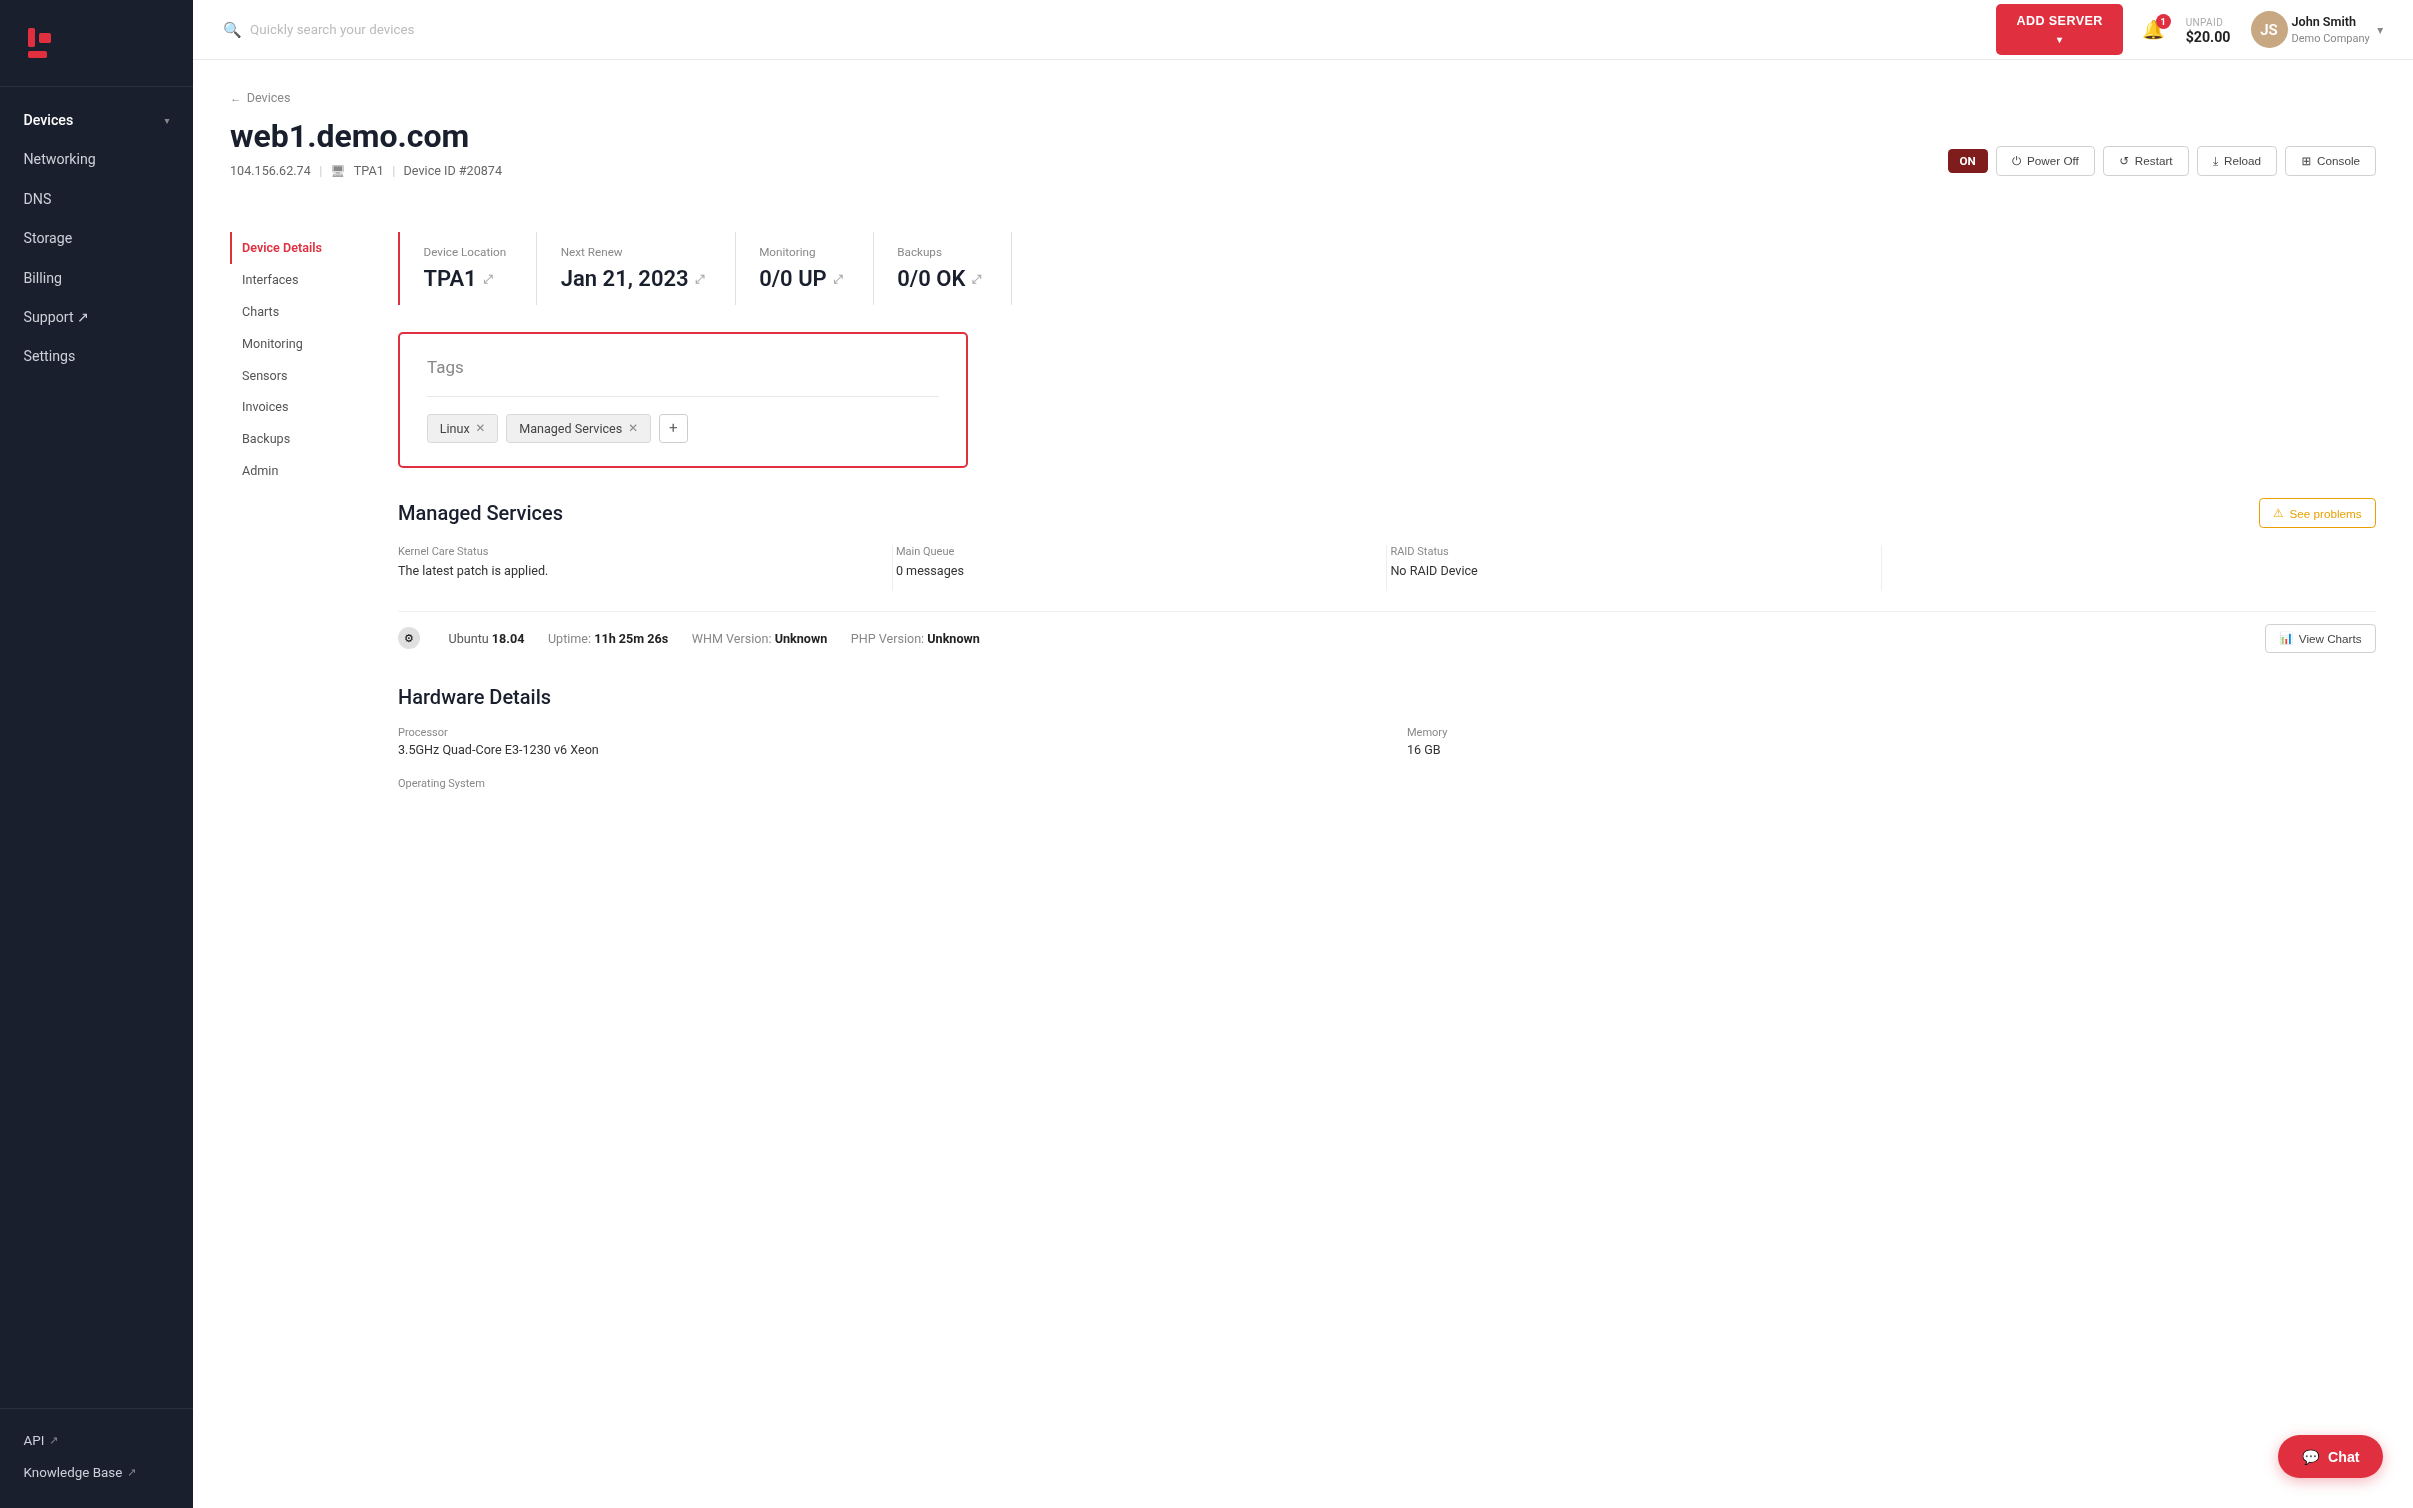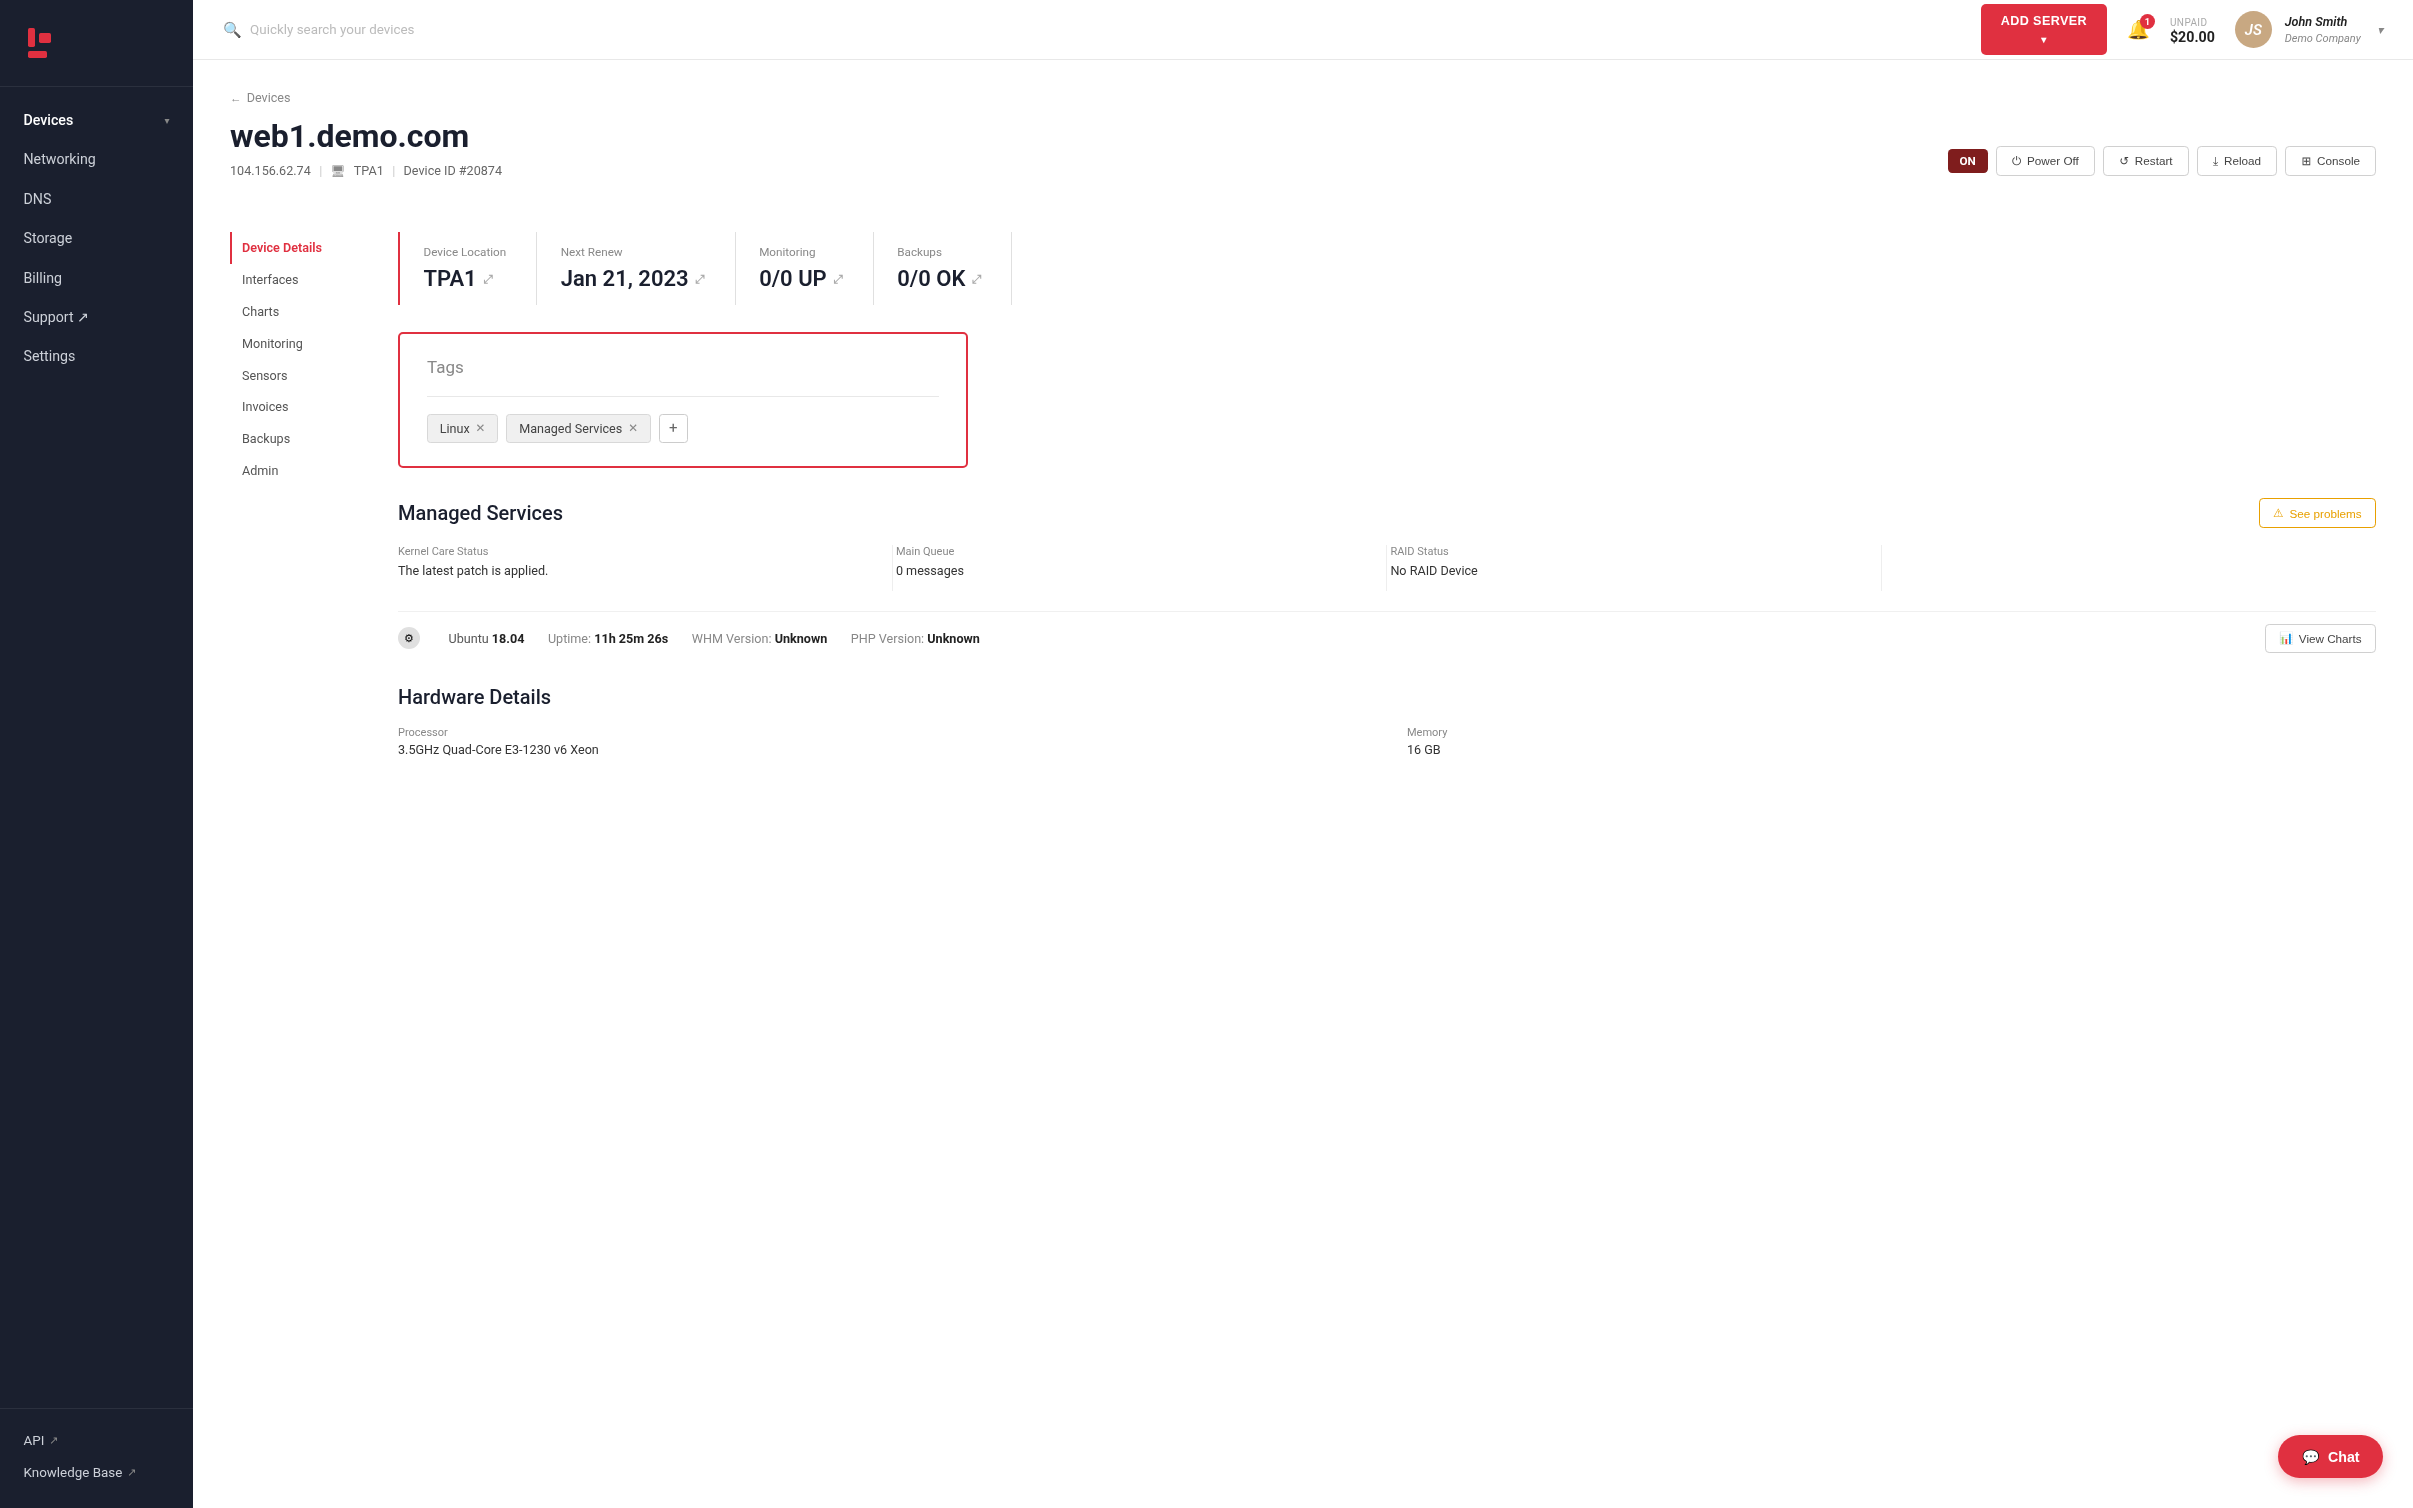--- a/index.html
+++ b/index.html
@@ -155,23 +155,22 @@
     }
     .billing-label {
       font-size: 10px;
       color: #aaa;
       text-transform: uppercase;
       letter-spacing: 0.4px;
     }
     .user-area {
       display: flex;
       align-items: center;
-      gap: 13px;
-      cursor: pointer;
-      font-style: italic;
+      gap: 4px;
+      cursor: pointer;
     }
     .avatar {
       width: 37px;
       height: 37px;
       border-radius: 50%;
       background: #c8a882;
       overflow: hidden;
       display: flex;
       align-items: center;
       justify-content: center;
@@ -726,20 +725,24 @@
           </div>
           <div class="hardware-grid">
             <div class="hardware-item">
               <div class="hardware-label">Processor</div>
               <div class="hardware-value">3.5GHz Quad-Core E3-1230 v6 Xeon</div>
             </div>
             <div class="hardware-item">
               <div class="hardware-label">Memory</div>
               <div class="hardware-value">16 GB</div>
             </div>
+            <div class="hardware-item">
+              <div class="hardware-label">Operating System</div>
+              <div class="hardware-value"></div>
+            </div>
           </div>
         </div>
 
       </div>
     </div>
   </div>
 </div>
 
 <button class="chat-fab">
   <span>💬</span>

